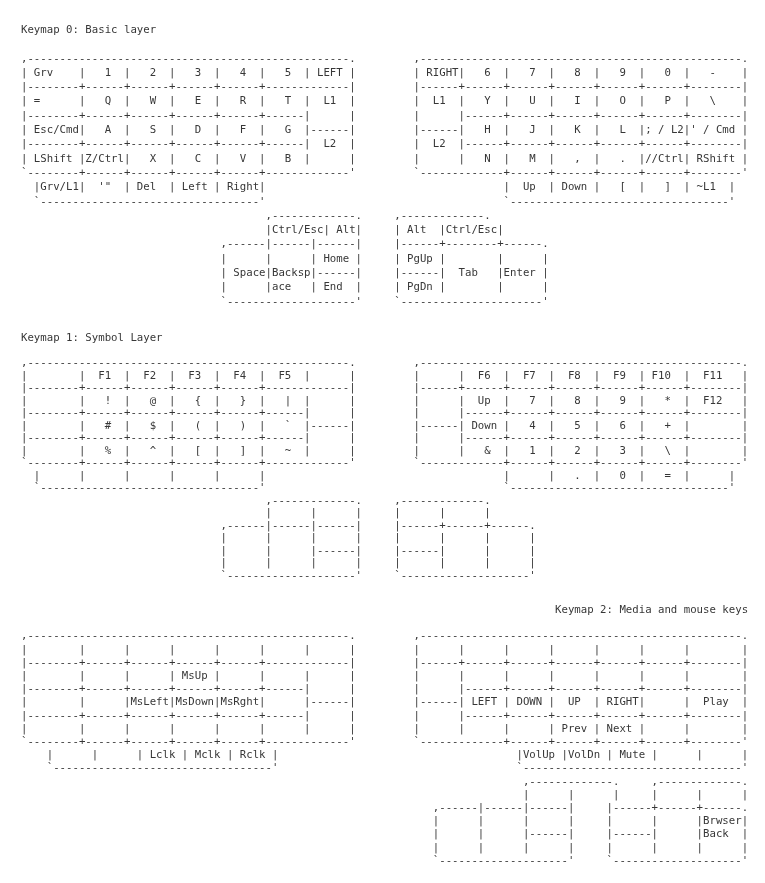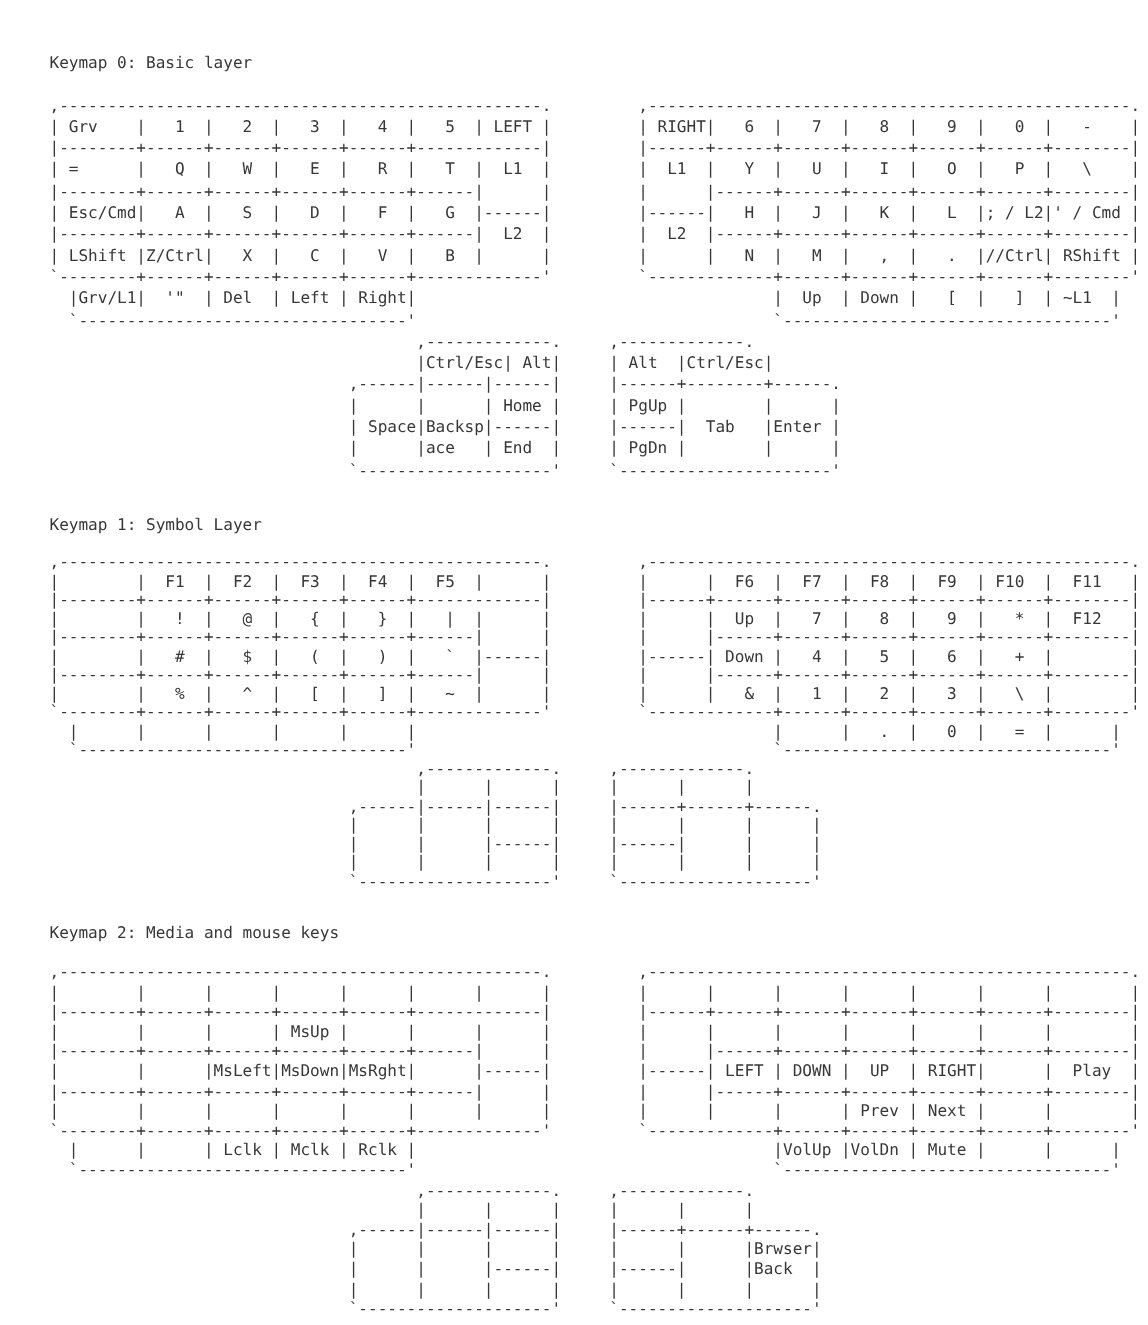--- a/index.html
+++ b/index.html
@@ -7,31 +7,31 @@
     width: 765px; height: 883px;
     background: #ffffff;
     overflow: hidden;
     position: relative;
     font-family: "DejaVu Sans Mono", "Liberation Mono", monospace;
   }
   .ascii-doc { position: absolute; inset: 0; }
   pre.keymap {
     position: absolute;
     left: 21px;
-    margin: 12px;
+    margin: 0;
     padding: 0;
     font-family: "DejaVu Sans Mono", "Liberation Mono", monospace;
     font-size: 10.7px;
     color: #373737;
     white-space: pre;
     letter-spacing: 0;
   }
   pre#keymap0 { top: 23px;  line-height: 14.3px; }
   pre#keymap1 { top: 332px; line-height: 12.5px; }
-  pre#keymap2 { top: 603px; line-height: 13.2px; }
+  pre#keymap2 { top: 603px; line-height: 13.2px; text-align: right; }
 </style>
 </head>
 <body>
 
 <div class="ascii-doc">
   <pre id="keymap0" class="keymap">Keymap 0: Basic layer
 
 ,--------------------------------------------------.         ,--------------------------------------------------.
 | Grv    |   1  |   2  |   3  |   4  |   5  | LEFT |         | RIGHT|   6  |   7  |   8  |   9  |   0  |   -    |
 |--------+------+------+------+------+-------------|         |------+------+------+------+------+------+--------|

